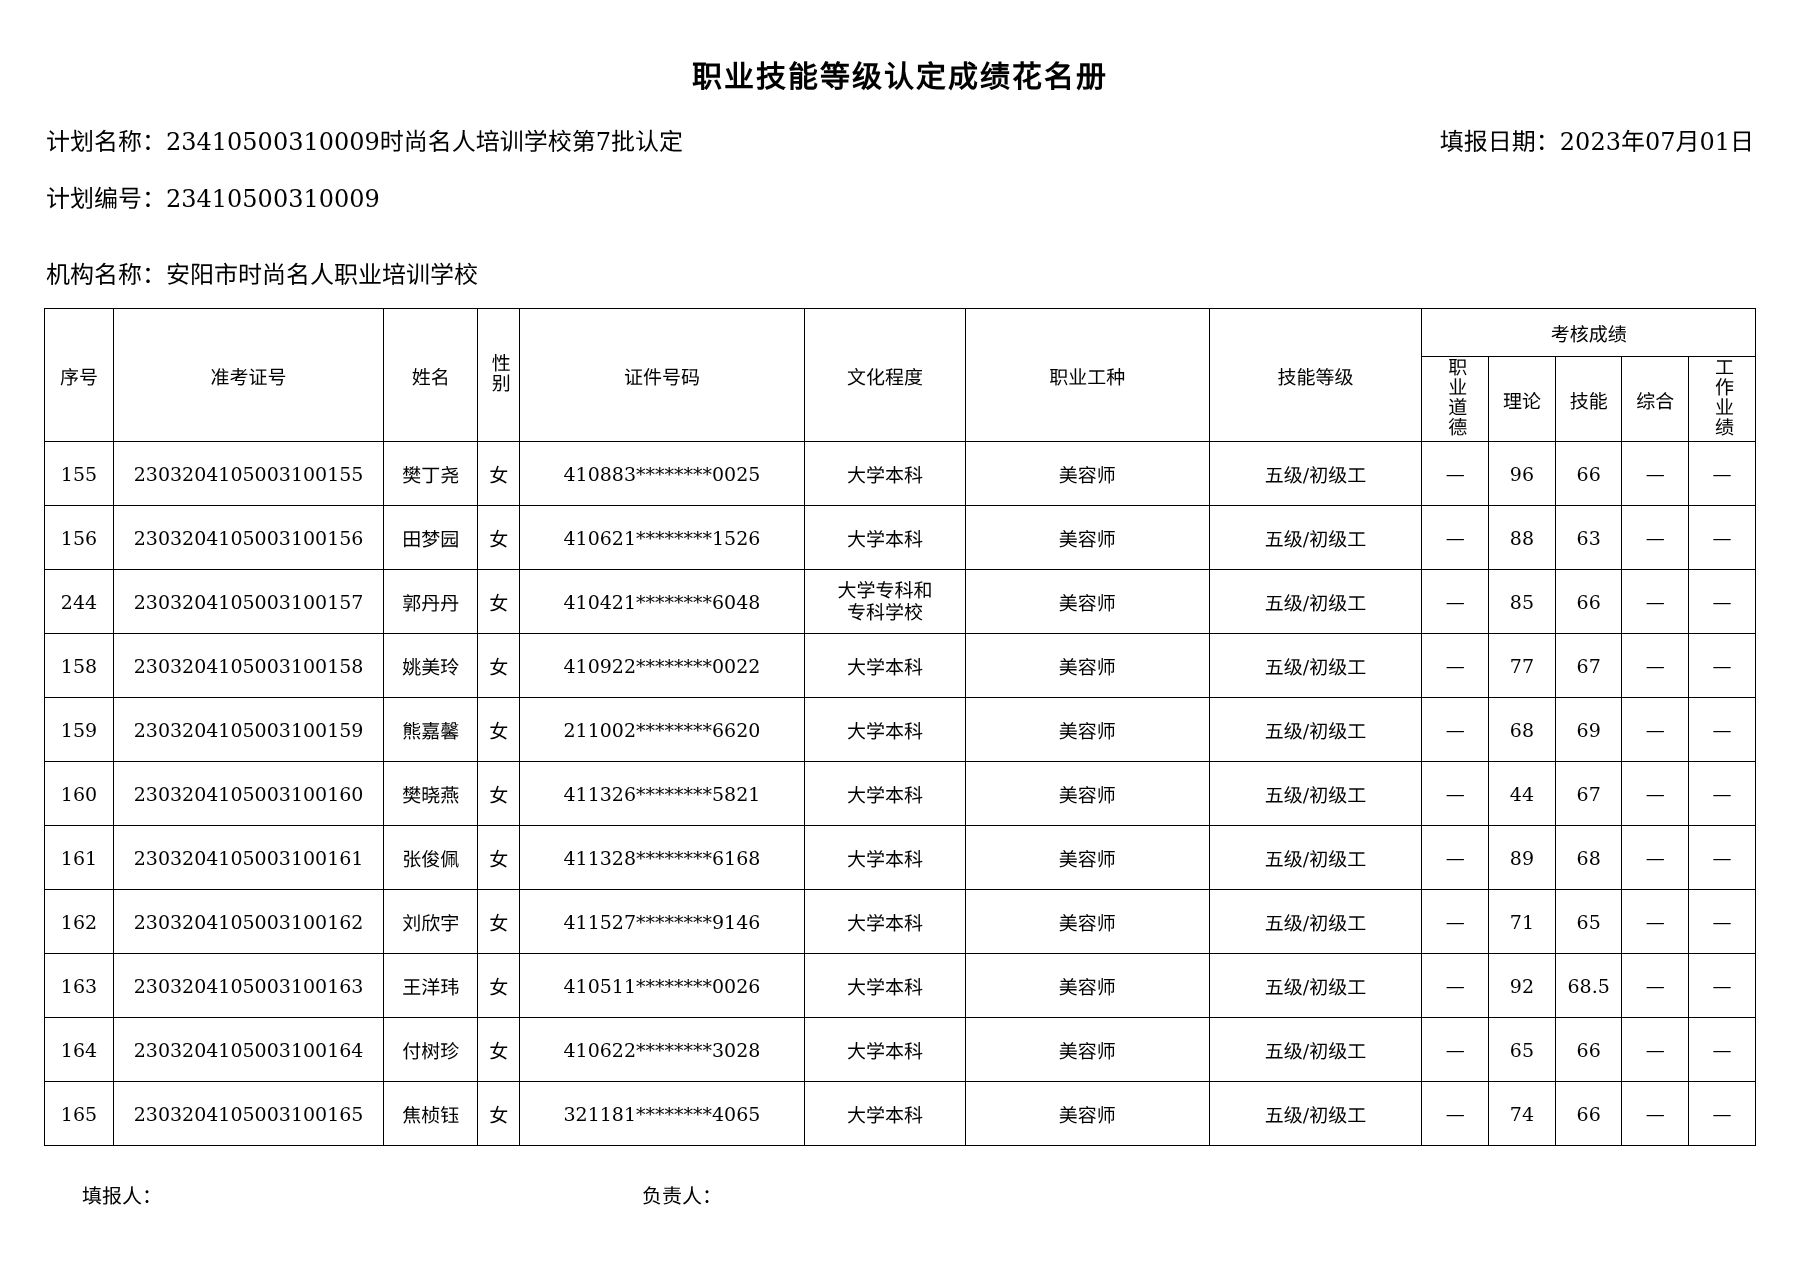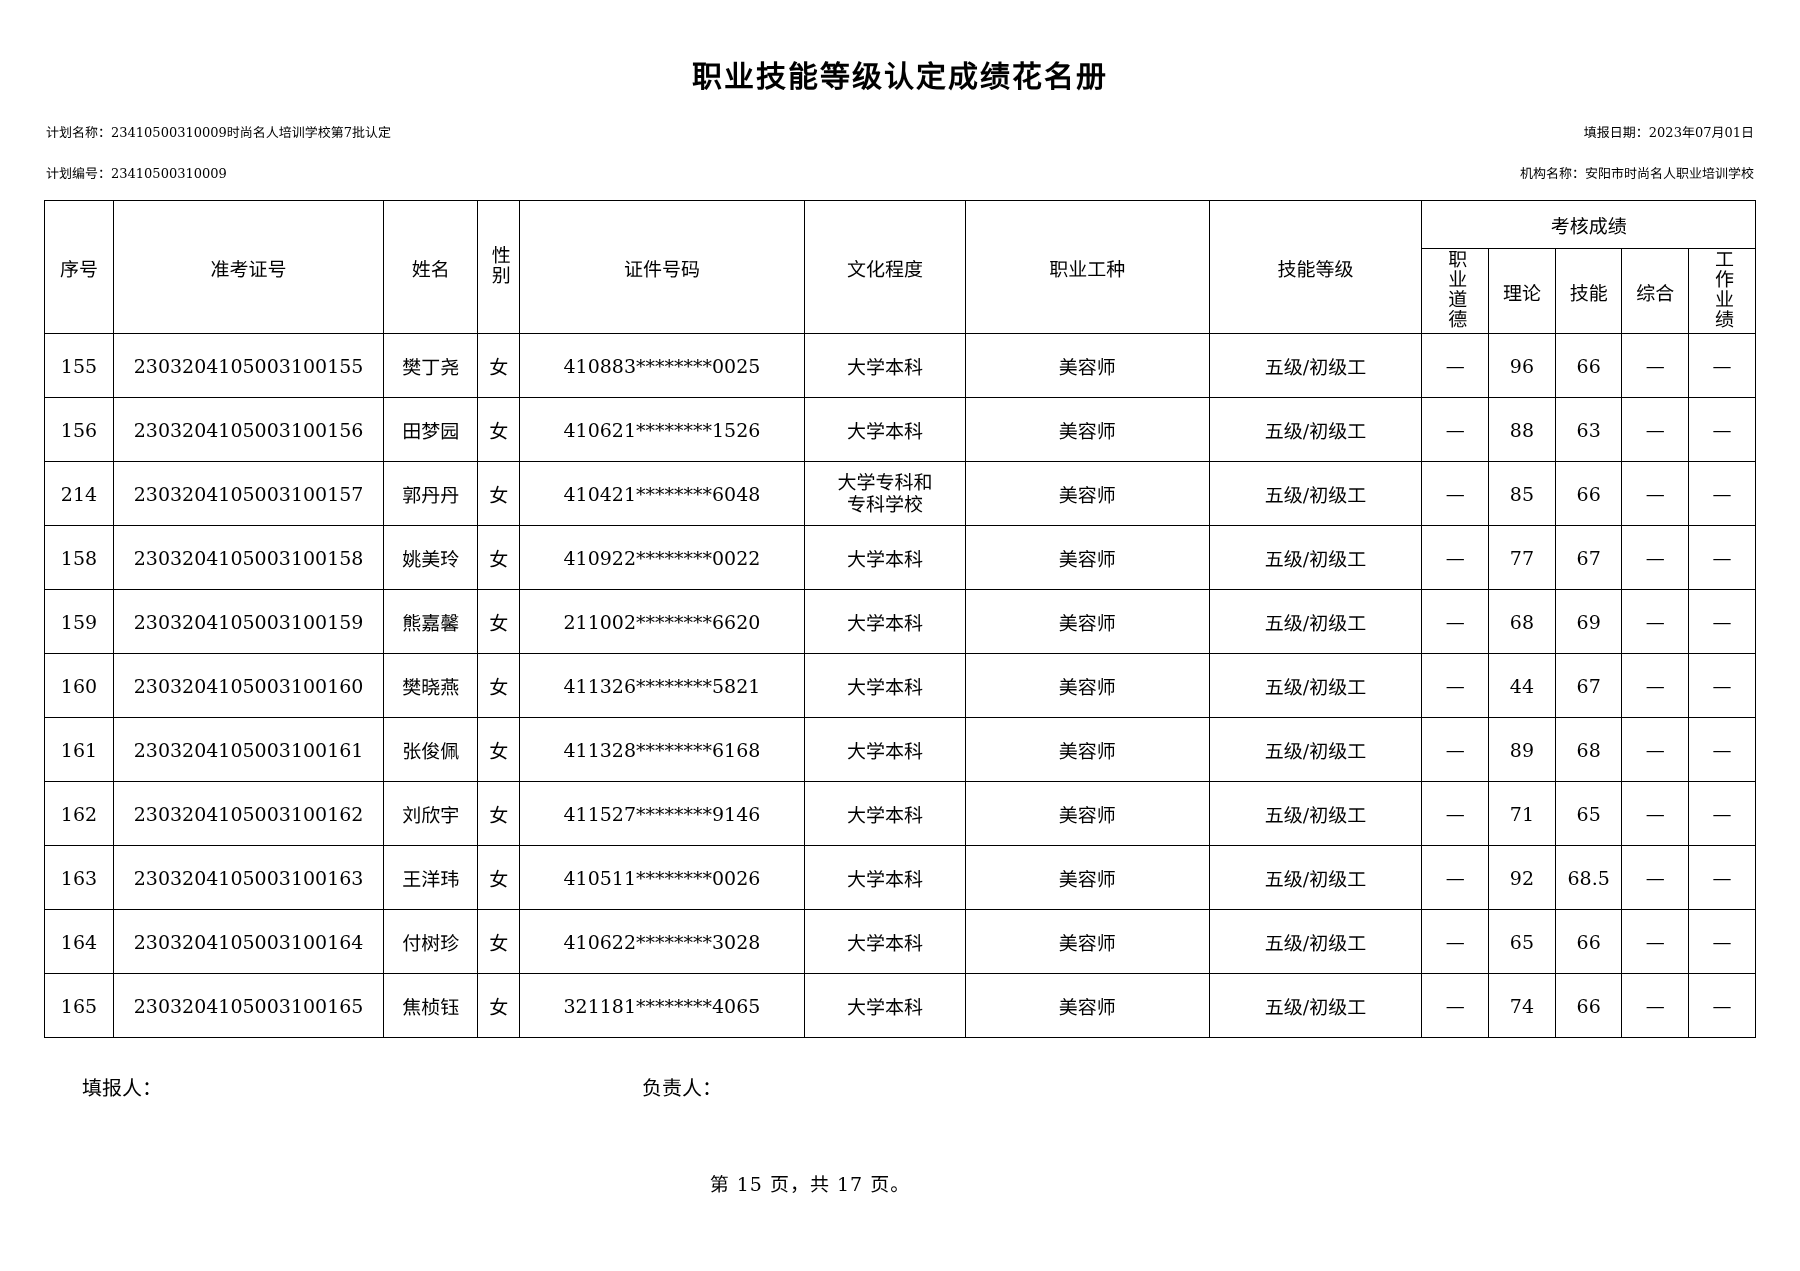--- a/index.html
+++ b/index.html
@@ -28,27 +28,28 @@
     font-weight: bold;
     letter-spacing: 2px;
     margin: 0;
     padding-top: 52px;
     font-family: "DejaVu Serif", "Liberation Serif", serif;
   }
   .meta-row {
     display: flex;
     justify-content: space-between;
     align-items: baseline;
-    font-size: 13px;
+    font-size: 24px;
     margin-top: 26px;
     padding: 0 2px;
     gap: 41px;
   }
   .meta-row.second {
     margin-top: 22px;
+    flex-direction: column;
   }
   .meta-left, .meta-right {
     white-space: nowrap;
   }
   table.roster {
     border-collapse: collapse;
     width: 100%;
     margin-top: 18px;
     table-layout: fixed;
   }
@@ -193,21 +194,21 @@
         <td>大学本科</td>
         <td>美容师</td>
         <td>五级/初级工</td>
         <td class="dash">—</td>
         <td>88</td>
         <td>63</td>
         <td class="dash">—</td>
         <td class="dash">—</td>
       </tr>
       <tr>
-        <td>214</td>
+        <td>244</td>
         <td>2303204105003100157</td>
         <td>郭丹丹</td>
         <td>女</td>
         <td>410421********6048</td>
         <td class="cell-edu-two">
           <div>大学专科和</div>
           <div>专科学校</div>
         </td>
         <td>美容师</td>
         <td>五级/初级工</td>

